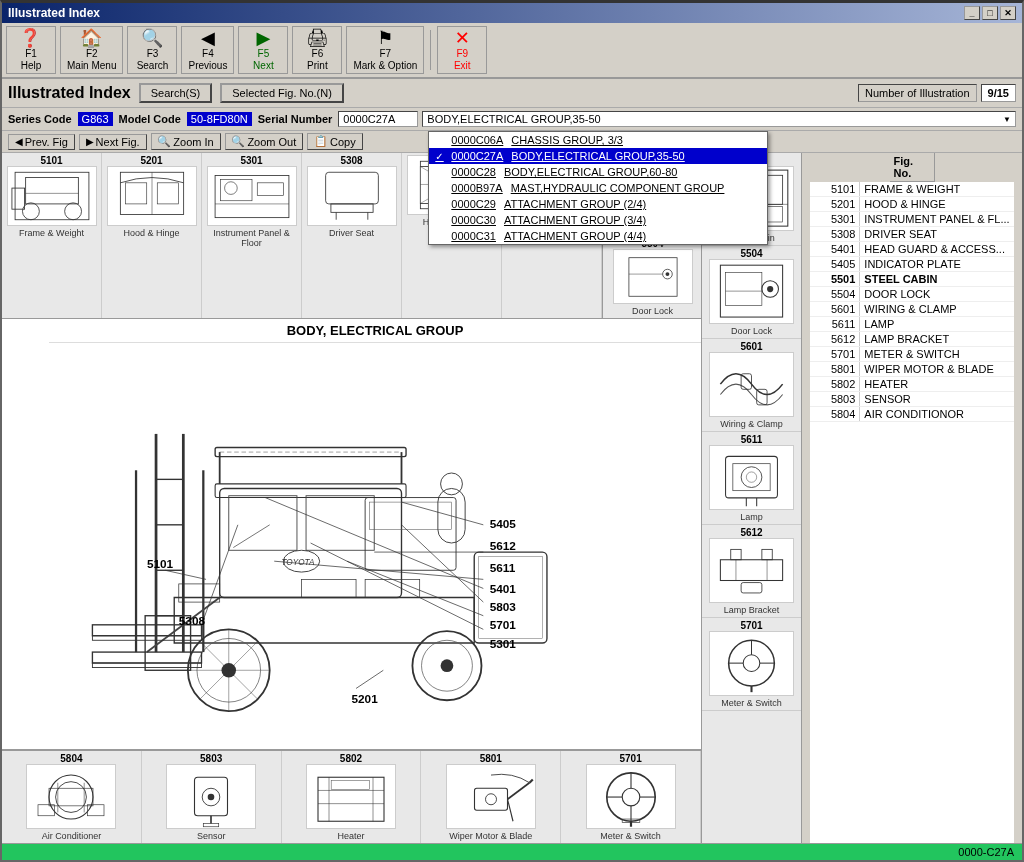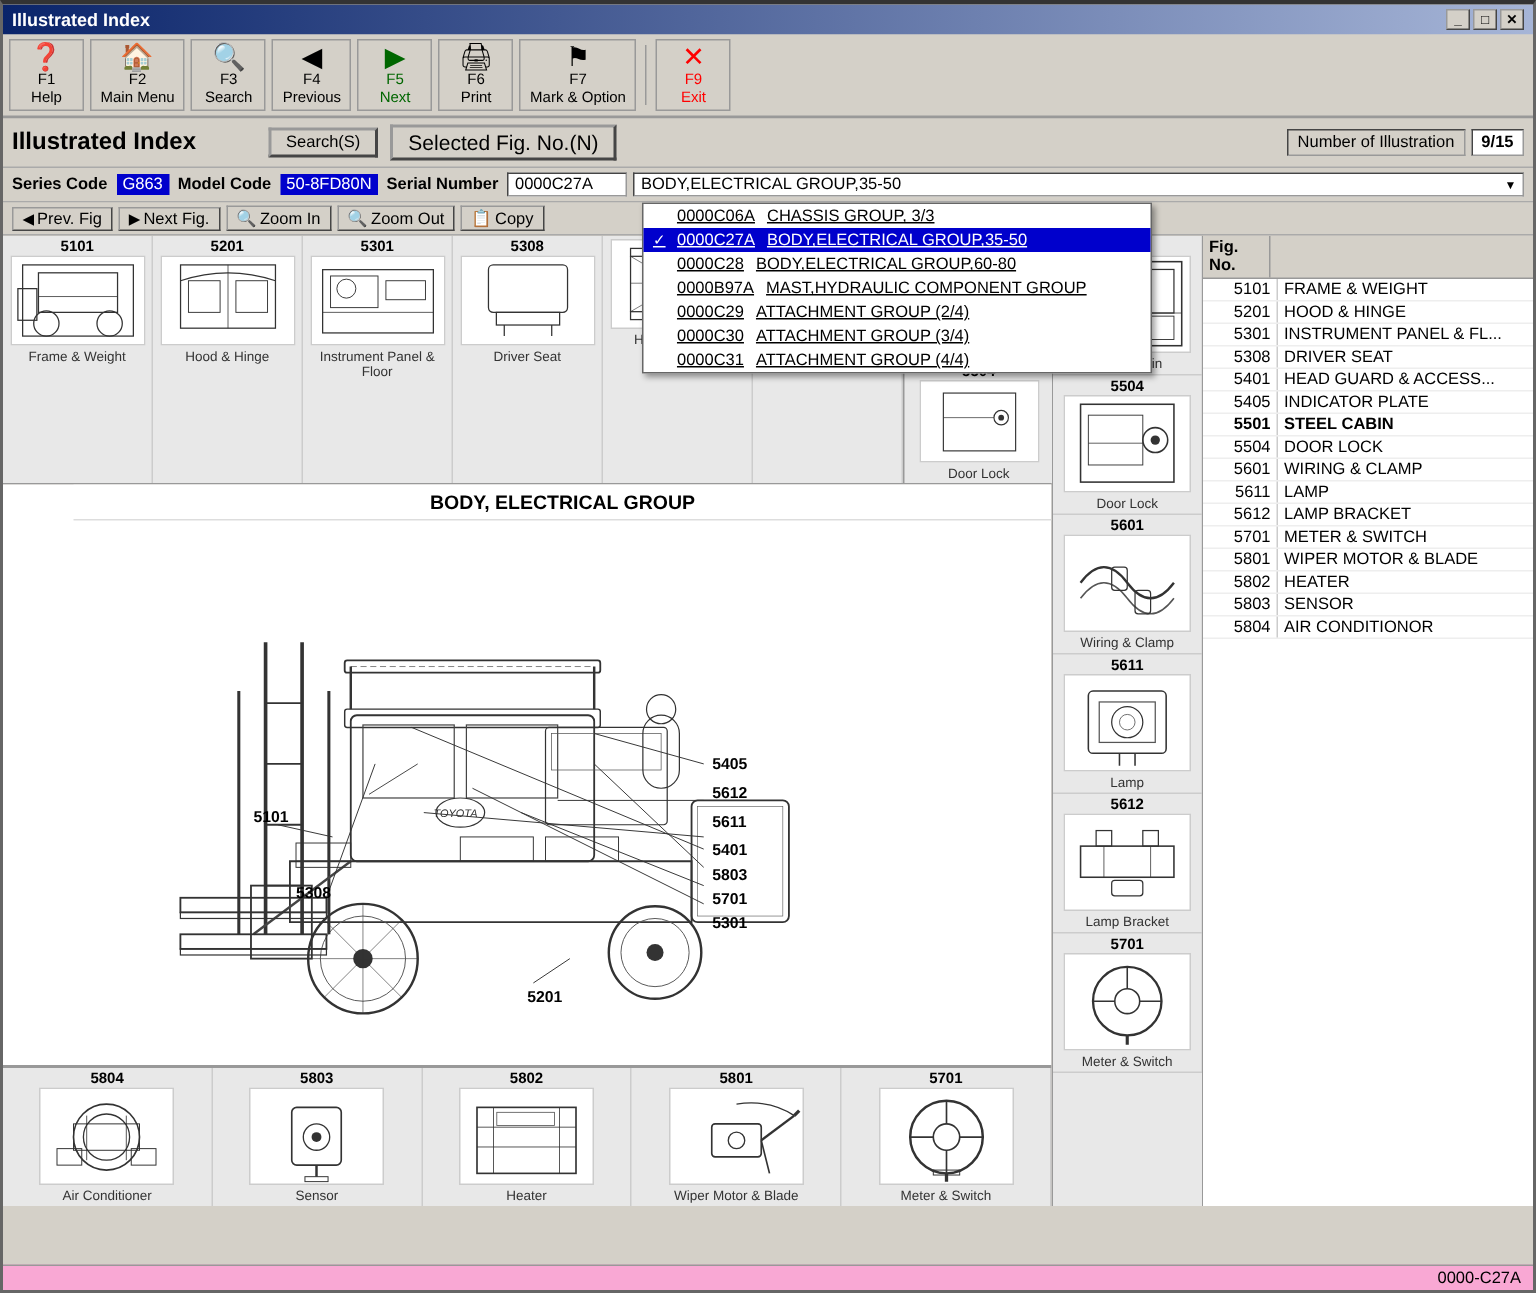--- a/index.html
+++ b/index.html
@@ -8,22 +8,22 @@
     
     .menu-bar { background: #d4d0c8; border-bottom: 1px solid #999; padding: 2px 4px; display: flex; gap: 8px; }
     .menu-item { padding: 2px 6px; cursor: pointer; font-size: 11px; }
     
     
     .toolbar { background: #d4d0c8; border-bottom: 2px solid #999; padding: 3px 4px; display: flex; align-items: center; gap: 4px; }
     .toolbar-btn { display: flex; flex-direction: column; align-items: center; padding: 2px 6px; border: 1px solid #999; background: #d4d0c8; cursor: pointer; min-width: 50px; font-size: 10px; }
     .toolbar-btn .icon { font-size: 18px; line-height: 1; }
     .toolbar-btn .label { font-size: 10px; margin-top: 1px; }
     .toolbar-sep { width: 1px; height: 40px; background: #999; margin: 0 2px; }
-    .search-btn { padding: 2px 10px; border: 2px outset #999; background: #d4d0c8; cursor: pointer; font-size: 11px; margin-left: 40px; }
-    .sel-fig-btn { padding: 2px 10px; border: 2px outset #999; background: #d4d0c8; cursor: pointer; font-size: 14px; }
+    .search-btn { padding: 2px 10px; border: 2px outset #999; background: #d4d0c8; cursor: pointer; font-size: 11px; }
+    .sel-fig-btn { padding: 2px 10px; border: 2px outset #999; background: #d4d0c8; cursor: pointer; font-size: 11px; }
     
     
     .series-row { background: #d4d0c8; padding: 3px 6px; display: flex; align-items: center; gap: 6px; border-bottom: 1px solid #aaa; }
     .series-label { font-size: 11px; font-weight: bold; }
     .series-val { background: #0000cc; color: white; padding: 1px 4px; font-size: 11px; cursor: pointer; }
     .model-label { font-size: 11px; font-weight: bold; }
     .model-val { background: #0000cc; color: white; padding: 1px 4px; font-size: 11px; cursor: pointer; }
     .serial-label { font-size: 11px; font-weight: bold; }
     
     
@@ -610,21 +610,21 @@
                 <line x1="40" y1="8" x2="40" y2="22" stroke="#333" stroke-width="1"></line>
                 <line x1="62" y1="30" x2="48" y2="30" stroke="#333" stroke-width="1"></line>
                 <line x1="18" y1="30" x2="32" y2="30" stroke="#333" stroke-width="1"></line>
                 <line x1="40" y1="52" x2="40" y2="58" stroke="#333" stroke-width="2"></line>
               </svg>
             </div>
             <div class="thumb-label">Meter &amp; Switch</div>
           </div>
         </div>
 
-        <div style="flex:1; display:flex; flex-direction:column; overflow:hidden;">
+        <div style="flex:1; display:flex; flex-direction:column; overflow:hidden;align-items:center;">
           <div style="display:flex; background:#d4d0c8; border-bottom:1px solid #999;">
             <div style="width:45px; font-size:11px; font-weight:bold; padding:2px 4px; border-right:1px solid #999;">Fig. No.</div>
           </div>
           <div style="flex:1; overflow-y:auto; background:white;">
             <div class="fig-row">
                 <div class="fig-no">5101</div>
                 <div class="fig-name">FRAME &amp; WEIGHT</div>
               </div>
             <div class="fig-row">
                 <div class="fig-no">5201</div>
@@ -685,16 +685,16 @@
             <div class="fig-row">
                 <div class="fig-no">5804</div>
                 <div class="fig-name">AIR CONDITIONOR</div>
               </div>
           </div>
         </div>
       </div>
     </div>
   </div>
 
-  <div style="background:#f9a8d4; border-top:1px solid #999; padding:2px 8px; display:flex; justify-content:flex-end; font-size:11px;margin-top:39px;">
+  <div style="background:#22c55e; border-top:1px solid #999; padding:2px 8px; display:flex; justify-content:flex-end; font-size:11px;">
     <span>0000-C27A</span>
   </div>
 </div>
 
 </body></html>

